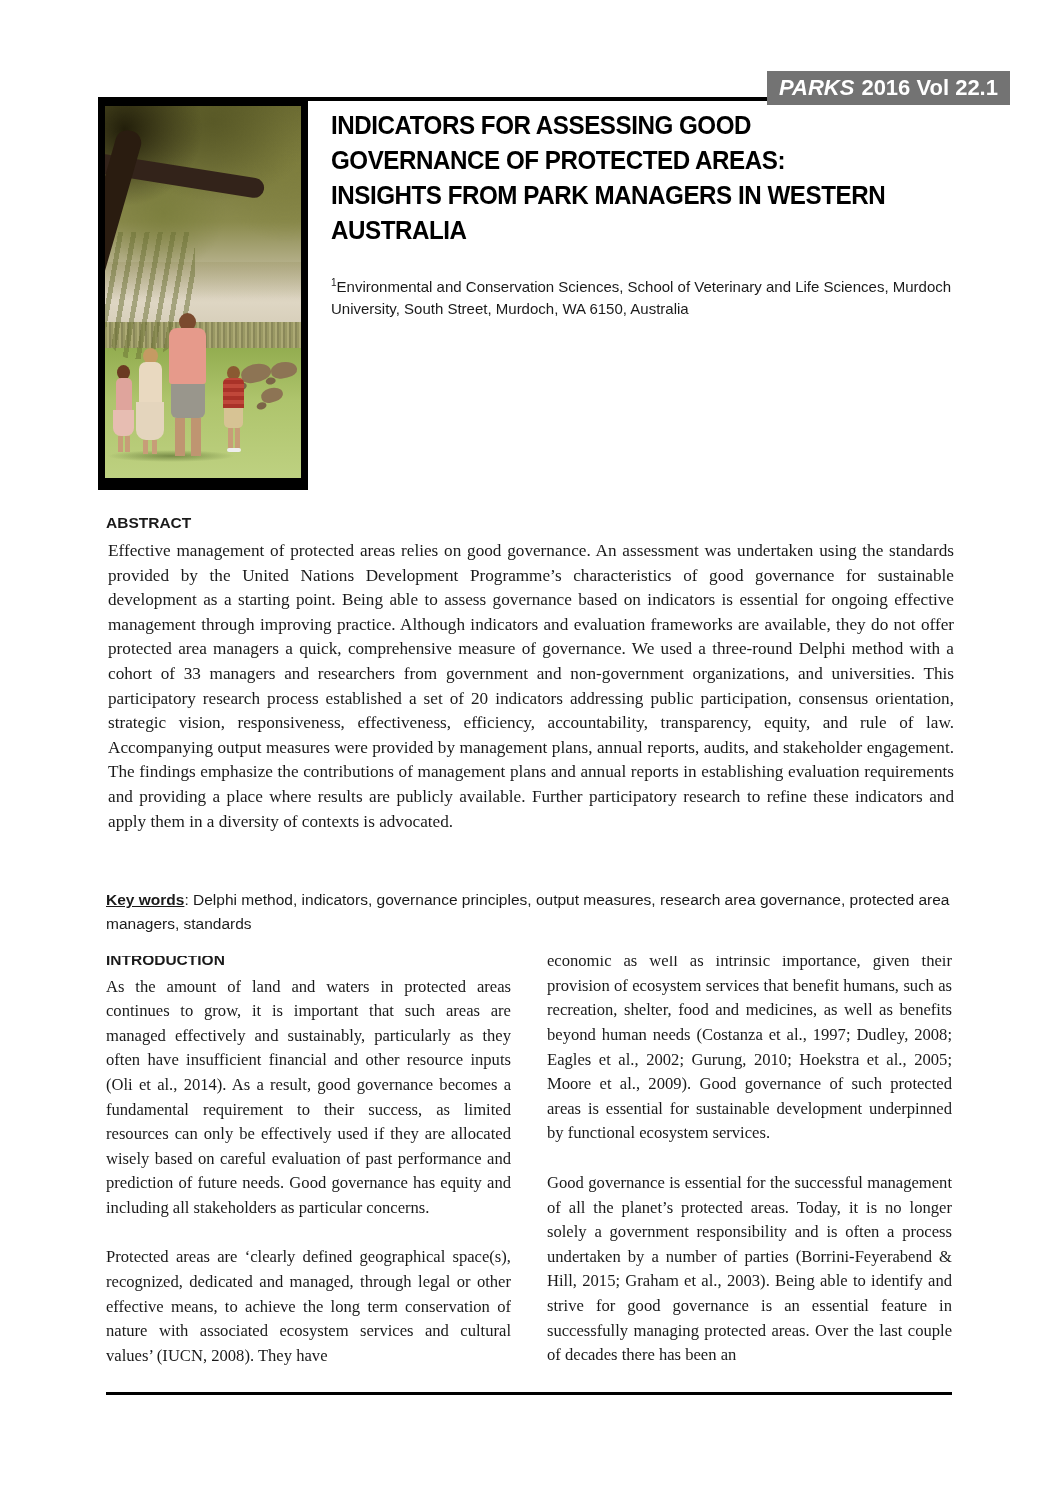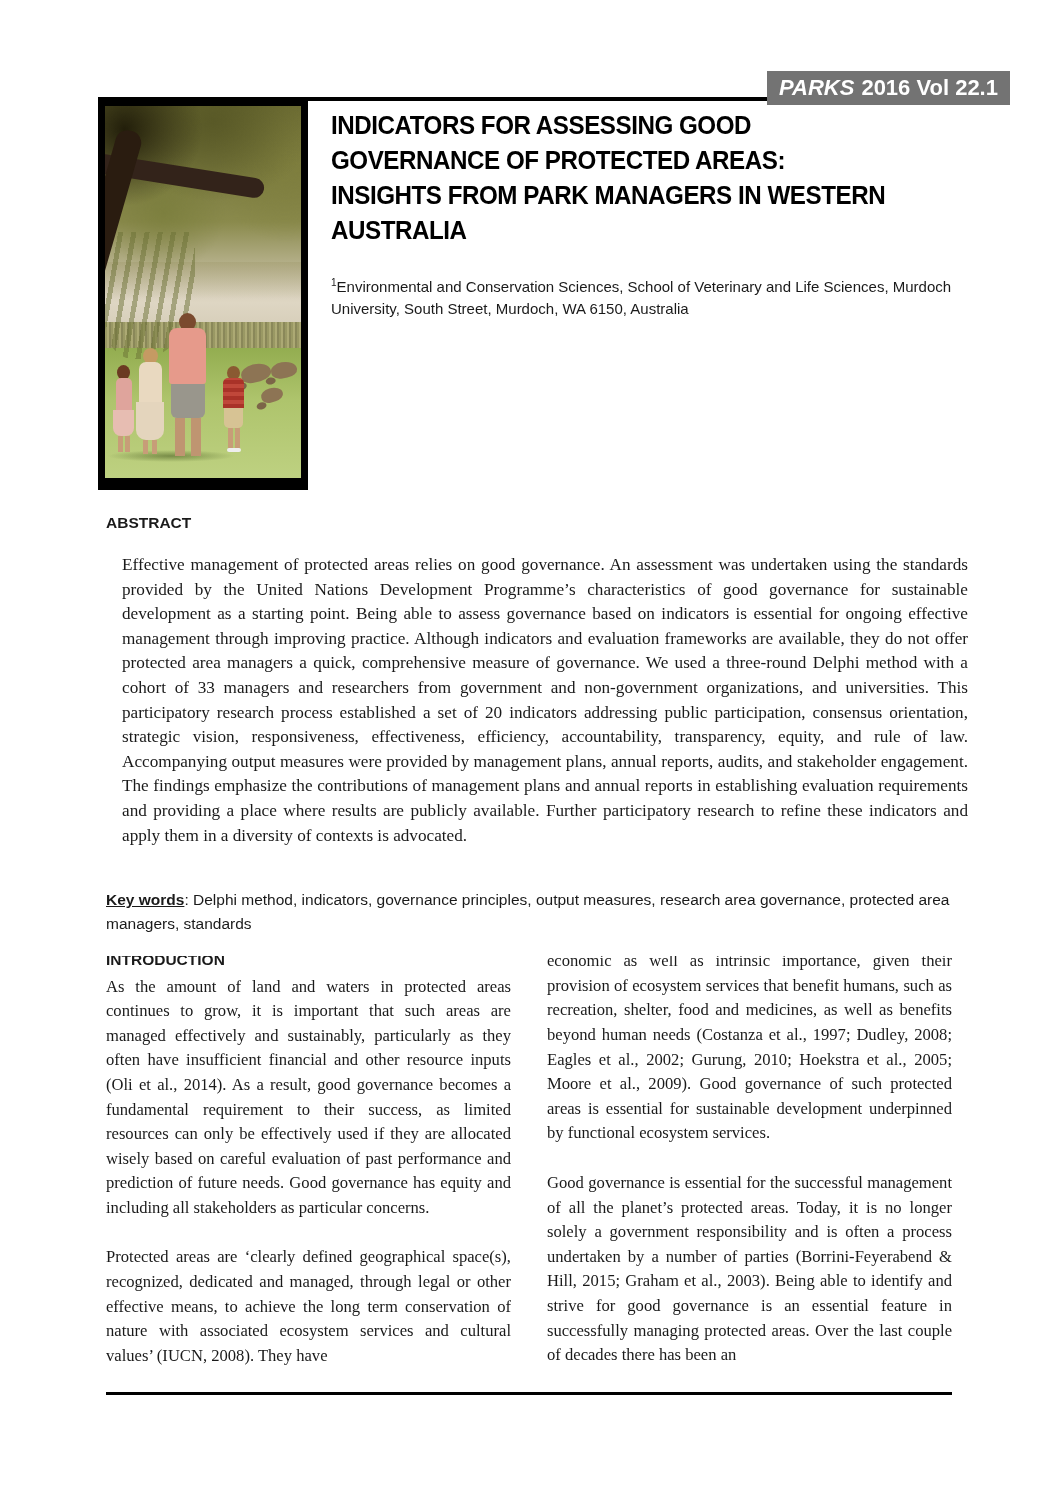--- a/index.html
+++ b/index.html
@@ -82,21 +82,21 @@
   .authors sup{font-size:12px;}
   .affiliations{margin-top:24px;font-size:15px;line-height:21.5px;width:648px;}
   .affiliations p{margin:0;}
   .affiliations sup{font-size:10px;}
 
   
   .abs-heading,.col-heading{font-weight:bold;font-size:15.5px;margin:0;}
   .abs-heading{position:absolute;left:106px;top:514px;}
   .abs-body{position:absolute;left:106px;top:537px;width:846px;max-height:348px;overflow:hidden;
             font-family:"Liberation Serif",serif;font-size:17.2px;line-height:24.6px;
-            text-align:justify;margin:16px;}
+            text-align:justify;margin:2px;}
   .keywords{position:absolute;left:106px;top:888px;width:846px;font-size:15.5px;line-height:23.5px;margin:0;}
   .keywords b{font-weight:bold;text-decoration:underline;}
 
   
   .columns{position:absolute;left:106px;top:956px;width:846px;height:430px;display:flex;gap:36px;overflow:hidden;align-items:center;}
   .col{flex:1;overflow:hidden;}
   .col-heading{margin:2px 0 6px 0;}
   .col p{font-family:"Liberation Serif",serif;font-size:16.6px;line-height:24.6px;
          text-align:justify;margin:0 0 25px 0;}
 

